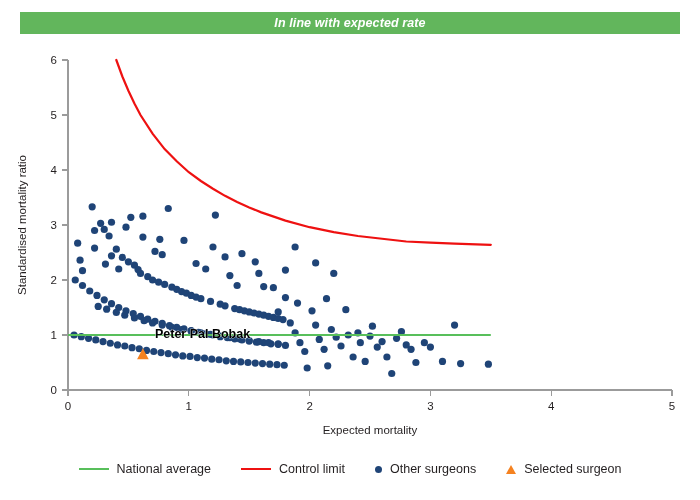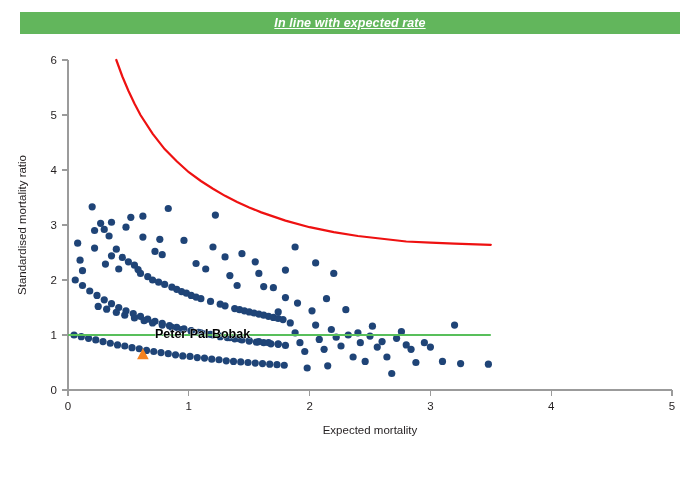--- a/index.html
+++ b/index.html
@@ -34,21 +34,20 @@
     box-sizing: border-box;
   }
   .banner-text {
     color: #ffffff;
     font-style: italic;
     font-weight: bold;
     font-size: 12.5px;
     letter-spacing: 0.1px;
     font-family: "Liberation Sans", sans-serif;
     white-space: nowrap;
-    text-decoration: underline;
   }
   .plot-wrap {
     position: absolute;
     left: 0;
     top: 36px;
     width: 700px;
     height: 420px;
   }
   svg.plot {
     display: block;
@@ -387,14 +386,32 @@
         </g>
       <g id="sel-layer">
           <polygon points="142.89600000000002,312.25 137.096,323.25 148.69600000000003,323.25" fill="#f58220" class="sel-marker"></polygon>
         </g>
       <g id="anno-layer">
           <text x="154.976" y="301.9" class="point-label">Peter Pal Bobak</text>
         </g>
     </svg>
   </div>
 
+  <div class="legend">
+    <div class="legend-item">
+      <span class="swatch-line" id="sw0" style="border-top-color: rgb(88, 191, 91);"></span>
+      <span class="legend-label">National average</span>
+    </div>
+    <div class="legend-item">
+      <span class="swatch-line" id="sw1" style="border-top-color: rgb(238, 17, 17);"></span>
+      <span class="legend-label">Control limit</span>
+    </div>
+    <div class="legend-item">
+      <span class="swatch-dot" id="sw2" style="background: rgb(31, 68, 119);"></span>
+      <span class="legend-label">Other surgeons</span>
+    </div>
+    <div class="legend-item">
+      <span class="swatch-tri" id="sw3" style="border-bottom: 9px solid rgb(245, 130, 32);"></span>
+      <span class="legend-label">Selected surgeon</span>
+    </div>
+  </div>
 
 </div>
 
 </body></html>

